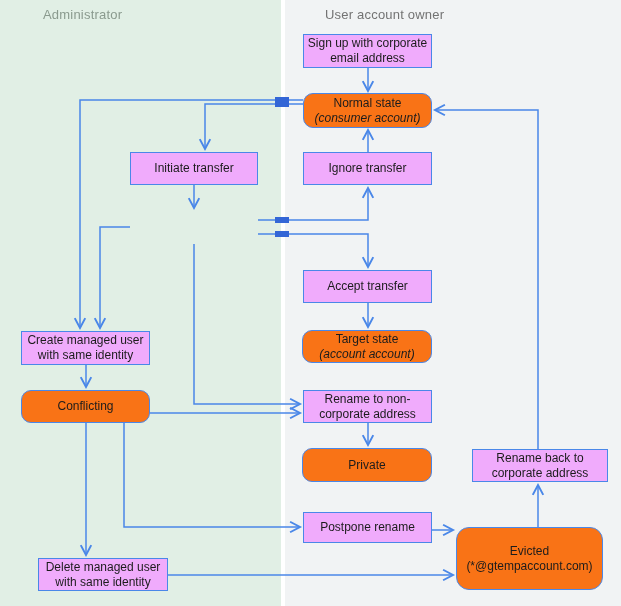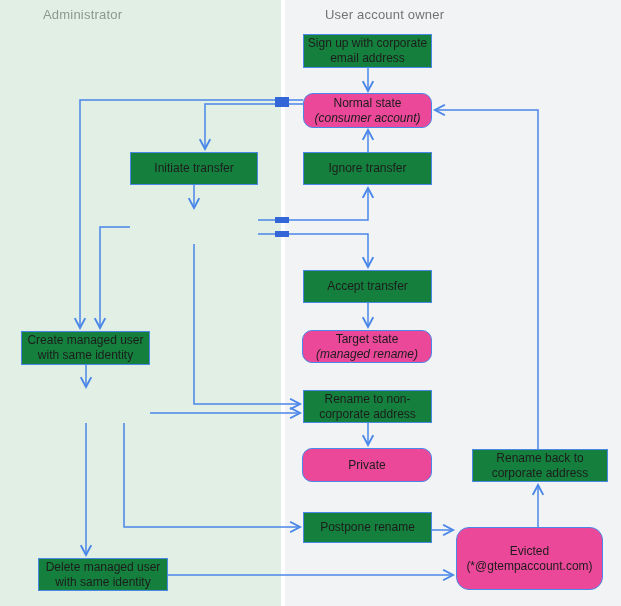--- a/index.html
+++ b/index.html
@@ -14,22 +14,22 @@
     position:absolute;top:7px;font-size:13px;letter-spacing:.2px;margin-left:35px;
   }
   .lane-title-admin{left:8px;color:#8a9a8e;}
   .lane-title-user{left:290px;color:#737373;}
   svg.edges{position:absolute;left:0;top:0;z-index:1;}
   .node{
     position:absolute;z-index:2;box-sizing:border-box;
     display:flex;flex-direction:column;align-items:center;justify-content:center;
     text-align:center;font-size:12px;line-height:15px;color:#1c1c1c;
   }
-  .action{background:#15803d;border:1.5px solid #4a87e8;}
-  .state{background:#ec4899;border:1.5px solid #4a87e8;border-radius:10px;}
+  .action{background:#f0abfc;border:1.5px solid #4a87e8;}
+  .state{background:#f97316;border:1.5px solid #4a87e8;border-radius:10px;}
   .state-big{border-radius:13px;}
   .italic{font-style:italic;}
 </style>
 </head>
 <body>
 
 <div class="canvas">
 
   <div class="lane lane-admin"></div>
   <div class="lane lane-user"></div>
@@ -83,21 +83,21 @@
   <div class="node action" style="left:303px;top:270px;width:129px;height:33px;">
     <span>Accept transfer</span>
   </div>
 
   <div class="node action" style="left:303px;top:152px;width:129px;height:33px;">
     <span>Ignore transfer</span>
   </div>
 
   <div class="node state" style="left:302px;top:330px;width:130px;height:33px;">
     <span>Target state</span>
-    <span class="italic">(managed rename)</span>
+    <span class="italic">(account account)</span>
   </div>
 
   <div class="node action" style="left:303px;top:390px;width:129px;height:33px;">
     <span>Rename to non-</span>
     <span>corporate address</span>
   </div>
 
   <div class="node state" style="left:302px;top:448px;width:130px;height:34px;">
     <span>Private</span>
   </div>
@@ -119,19 +119,22 @@
   <div class="node action" style="left:130px;top:152px;width:128px;height:33px;">
     <span>Initiate transfer</span>
   </div>
 
 
   <div class="node action" style="left:21px;top:331px;width:129px;height:34px;">
     <span>Create managed user</span>
     <span>with same identity</span>
   </div>
 
+  <div class="node state" style="left:21px;top:390px;width:129px;height:33px;">
+    <span>Conflicting</span>
+  </div>
 
   <div class="node action" style="left:21px;top:558px;width:130px;height:33px;margin-left:17px;">
     <span>Delete managed user</span>
     <span>with same identity</span>
   </div>
 
 </div>
 
 </body></html>

